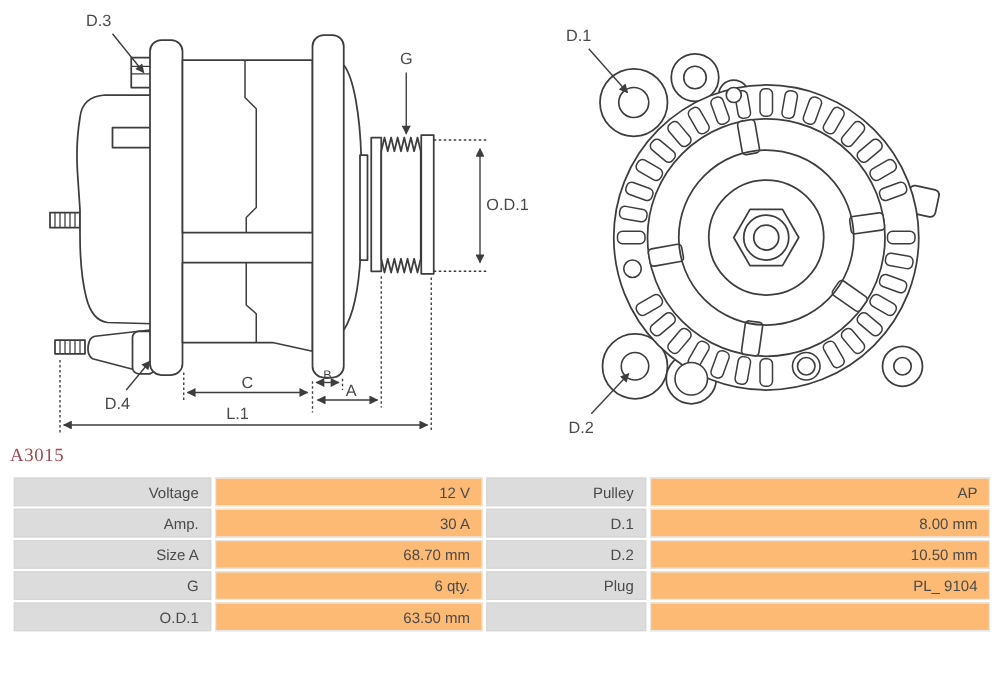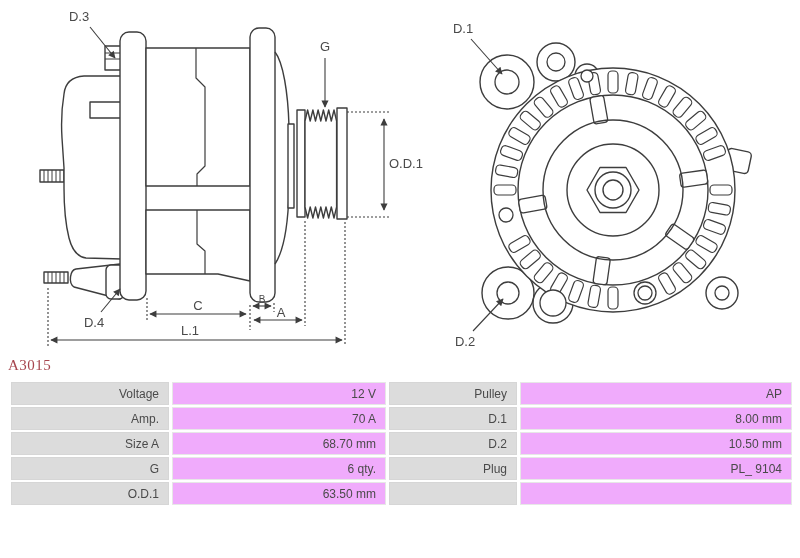--- a/index.html
+++ b/index.html
@@ -9,21 +9,21 @@
   .dimtext{font-family:"Liberation Sans", sans-serif;font-size:13px;fill:#4a4a4a;}
   .dimtext.small{font-size:10px;}
   #part-number{position:absolute;left:8px;top:357px;font-size:15px;
                color:#a6454e;letter-spacing:0.5px;font-family:Liberation Serif, serif;}
   #spec-table{position:absolute;left:8px;top:380px;width:784px;
               border-collapse:separate;border-spacing:3px 2px;table-layout:fixed;
               font-size:12px;color:#4a4a4a;}
   #spec-table td{height:21px;padding:0 9px 0 0;text-align:right;
                  vertical-align:middle;white-space:nowrap;overflow:hidden;margin-left:24px;}
   #spec-table td.lbl{background:#dcdcdc;border:1px solid #d6d6d6;}
-  #spec-table td.val{background:#f0abfc;border:1px solid #e7e7e7;}
+  #spec-table td.val{background:#fdba74;border:1px solid #e7e7e7;}
 </style>
 </head>
 <body>
 
 <svg id="drawing" width="800" height="360" viewBox="0 0 800 360">
   <defs>
     <marker id="arr" viewBox="0 0 10 10" refX="9" refY="5" markerWidth="8.5" markerHeight="6.5" orient="auto-start-reverse">
       <path d="M0,0 L10,5 L0,10 Z" fill="#3d3d3d"></path>
     </marker>
   </defs>
@@ -192,21 +192,21 @@
     </colgroup>
   <tbody>
     <tr>
       <td class="lbl">Voltage</td>
       <td class="val">12 V</td>
       <td class="lbl">Pulley</td>
       <td class="val">AP</td>
     </tr>
     <tr>
       <td class="lbl">Amp.</td>
-      <td class="val">70 A</td>
+      <td class="val">30 A</td>
       <td class="lbl">D.1</td>
       <td class="val">8.00 mm</td>
     </tr>
     <tr>
       <td class="lbl">Size A</td>
       <td class="val">68.70 mm</td>
       <td class="lbl">D.2</td>
       <td class="val">10.50 mm</td>
     </tr>
     <tr>

